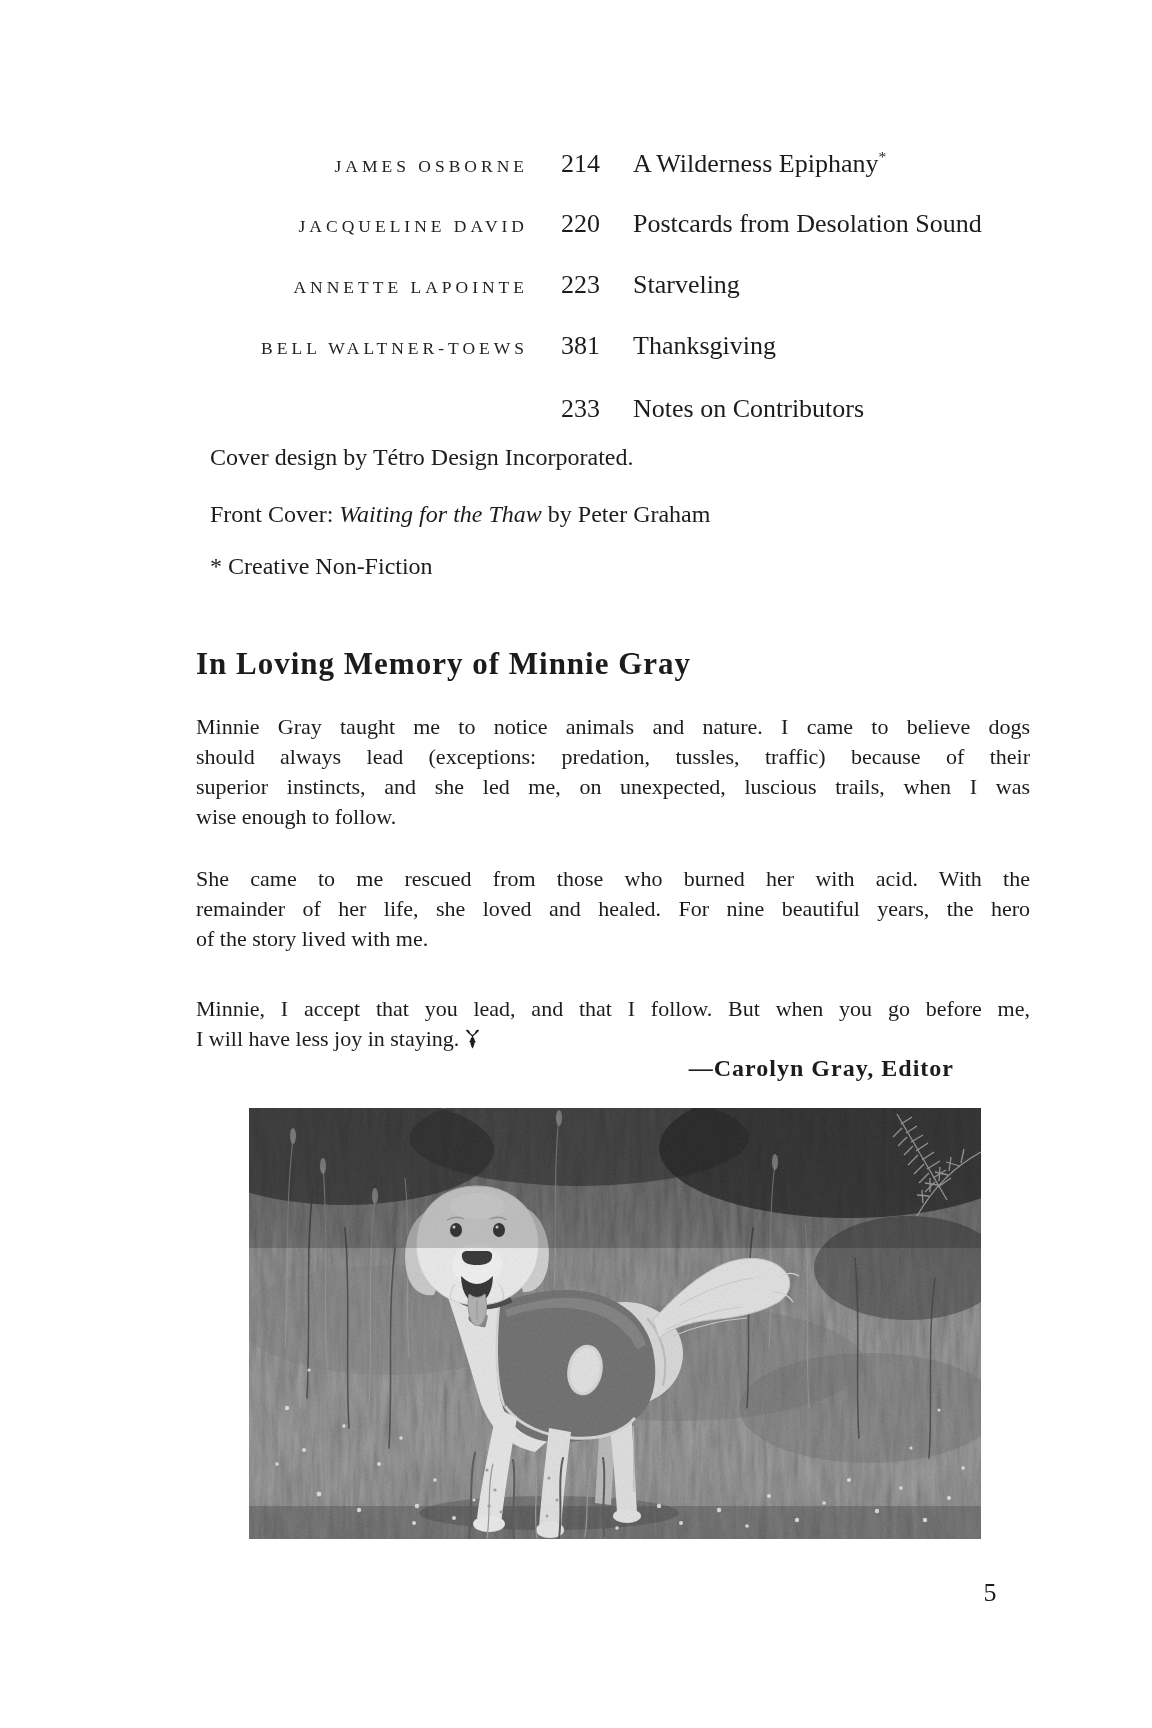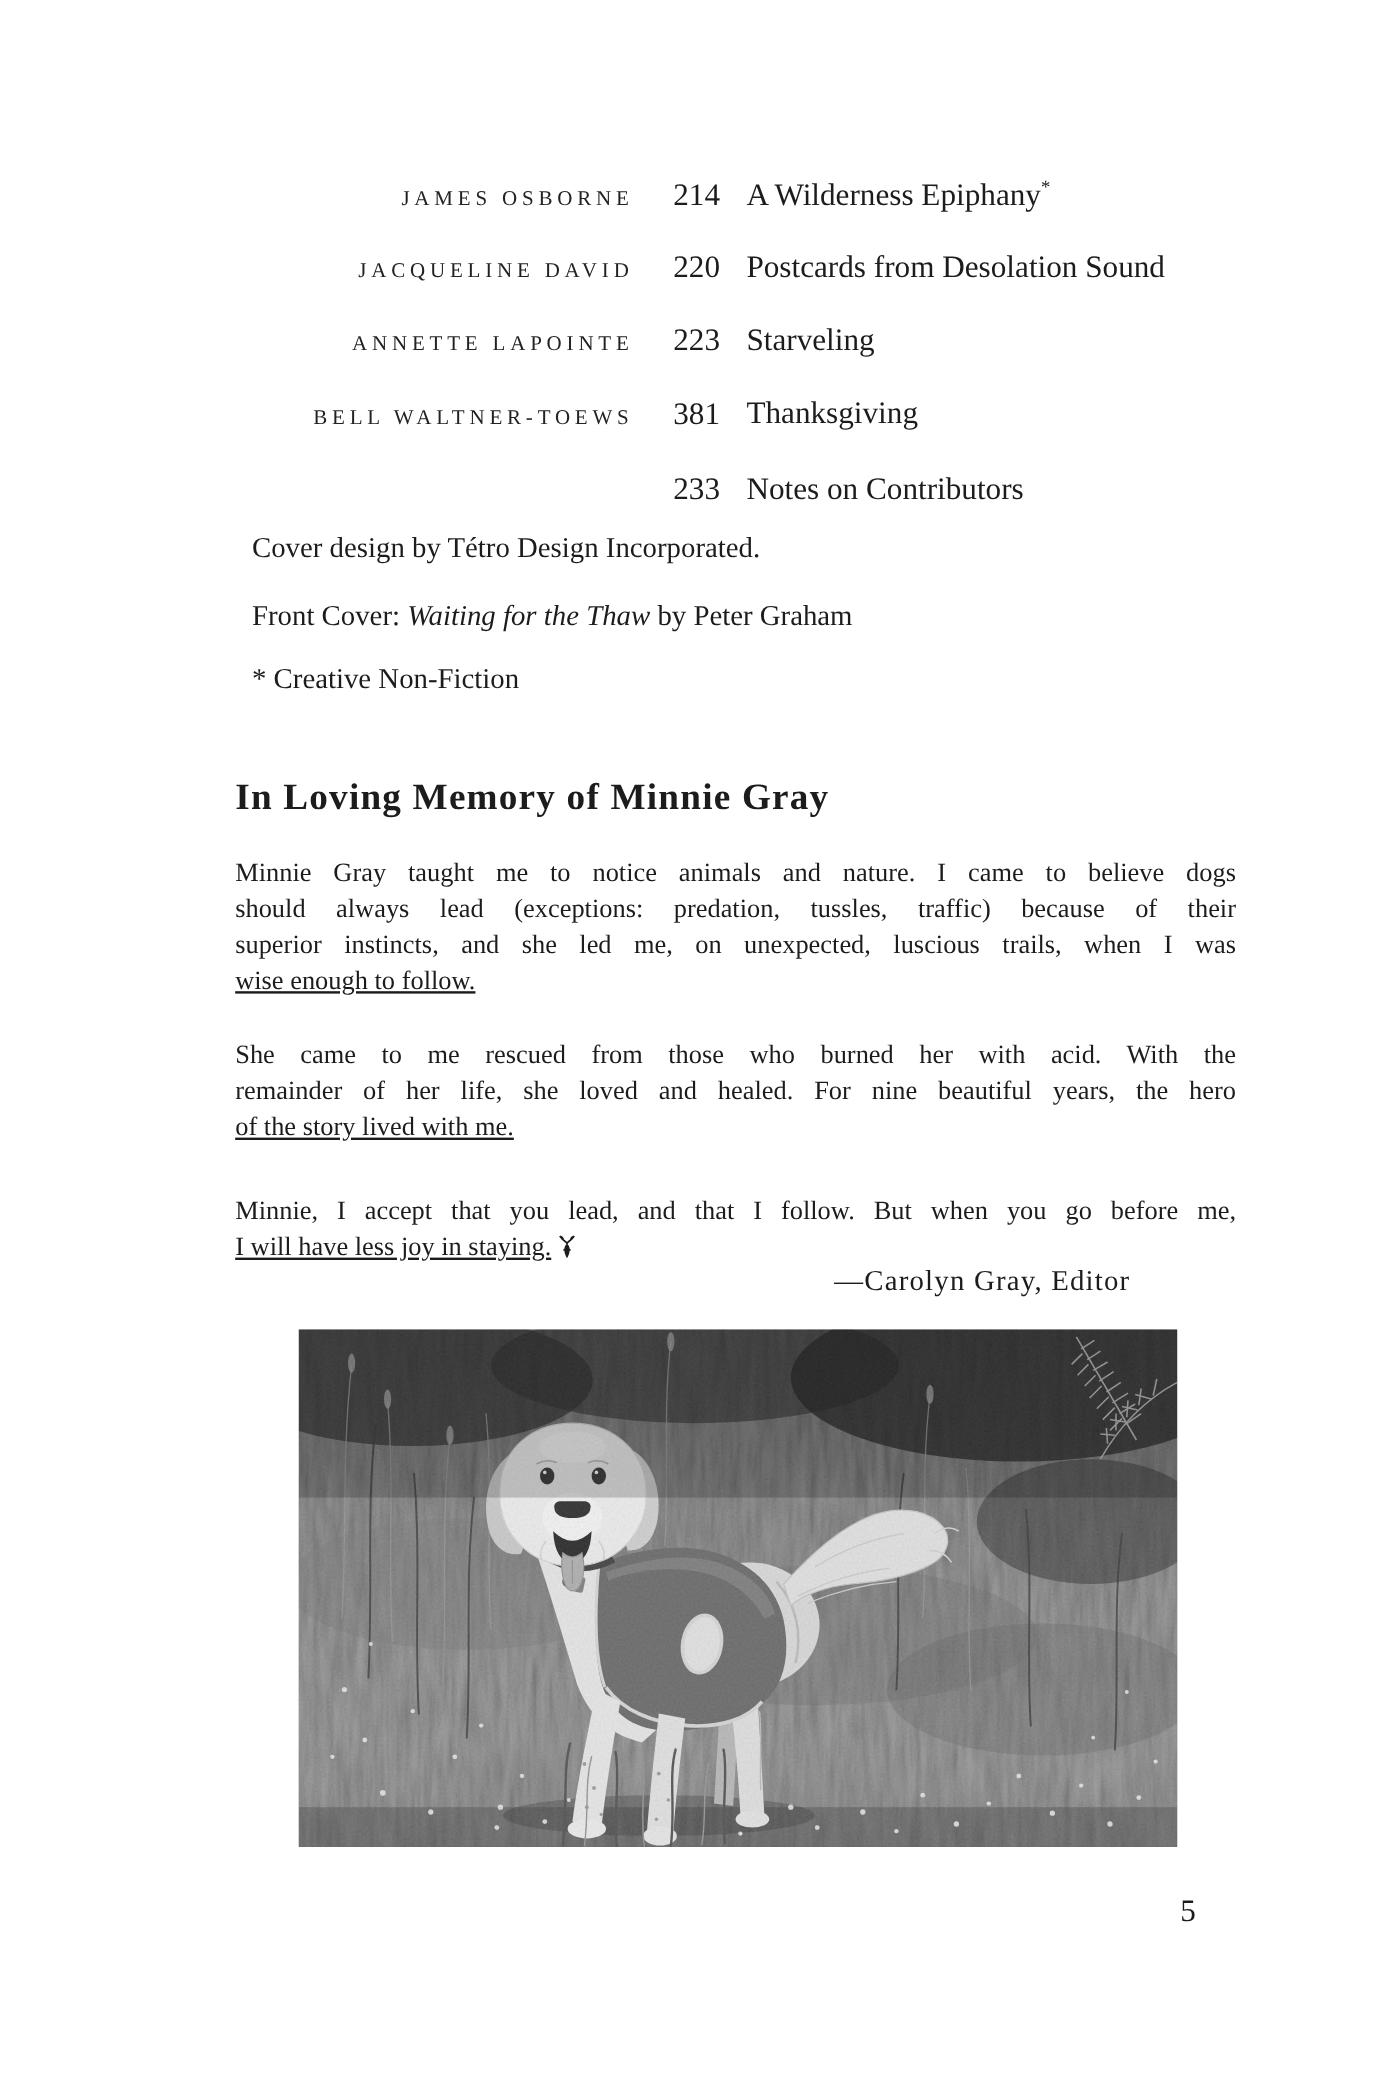--- a/index.html
+++ b/index.html
@@ -26,21 +26,21 @@
     width:332px; text-align:right;
     font-size:17.5px; letter-spacing:4px;
     color:#222;
     white-space:nowrap;
   }
   .toc-num {
     width:72px; text-align:right;
     font-size:26px; white-space:nowrap;
   }
   .toc-title {
-    margin-left:22px;
+    margin-left:33px;
     font-size:26px; white-space:nowrap;
   }
   .toc-title sup { font-size:60%; vertical-align:super; }
 
   
   .credit {
     left:210px; width:834px;
     font-size:24px; line-height:30px; white-space:nowrap;
   }
   .credit .it { font-style:italic; }
@@ -49,30 +49,31 @@
   .memorial-heading {
     left:196px; width:834px;
     font-size:31px; letter-spacing:1px;
     line-height:36px; white-space:nowrap;
   }
   .para { left:196px; width:834px; }
   .pline {
     font-size:22px; line-height:30px;
     text-align:justify; text-align-last:justify;
   }
-  .pline.lastline { text-align:left; text-align-last:left;text-decoration:underline; }
+  .pline.lastline { text-align:left; text-align-last:left; }
   .end-ornament {
     display:inline-block; width:15px; height:21px;
     margin-left:6px; vertical-align:-4px;
   }
   .byline {
-    left:196px; width:746px;
+    left:208px; width:746px;
     text-align:right;
     font-size:24px; letter-spacing:1px; line-height:30px;
     white-space:nowrap;
+    font-weight:bold;
   }
 
   
   .photo-frame {
     left:249px; top:1108px; width:732px; height:431px;
     overflow:hidden; background:#3d3d3d;
   }
   .photo-frame svg { display:block; width:100%; height:100%; }
 
   

